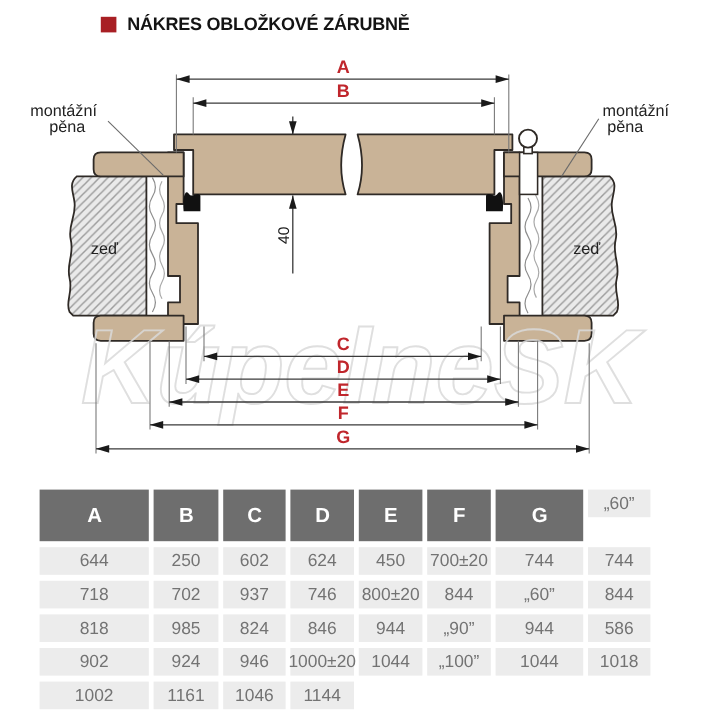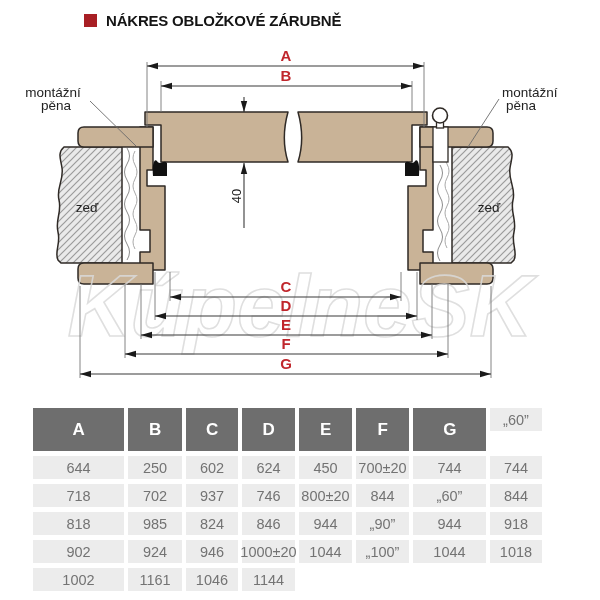--- a/index.html
+++ b/index.html
@@ -163,21 +163,21 @@
       <div class="td">844</div>
       <div class="td">„60”</div>
       <div class="td">844</div>
       <div class="td">818</div>
       <div class="td">985</div>
       <div class="td">824</div>
       <div class="td">846</div>
       <div class="td">944</div>
       <div class="td">„90”</div>
       <div class="td">944</div>
-      <div class="td">918</div>
+      <div class="td">586</div>
       <div class="td">902</div>
       <div class="td">924</div>
       <div class="td">946</div>
       <div class="td">1000±20</div>
       <div class="td">1044</div>
       <div class="td">„100”</div>
       <div class="td">1044</div>
       <div class="td">1018</div>
       <div class="td">1002</div>
       <div class="td">1161</div>

